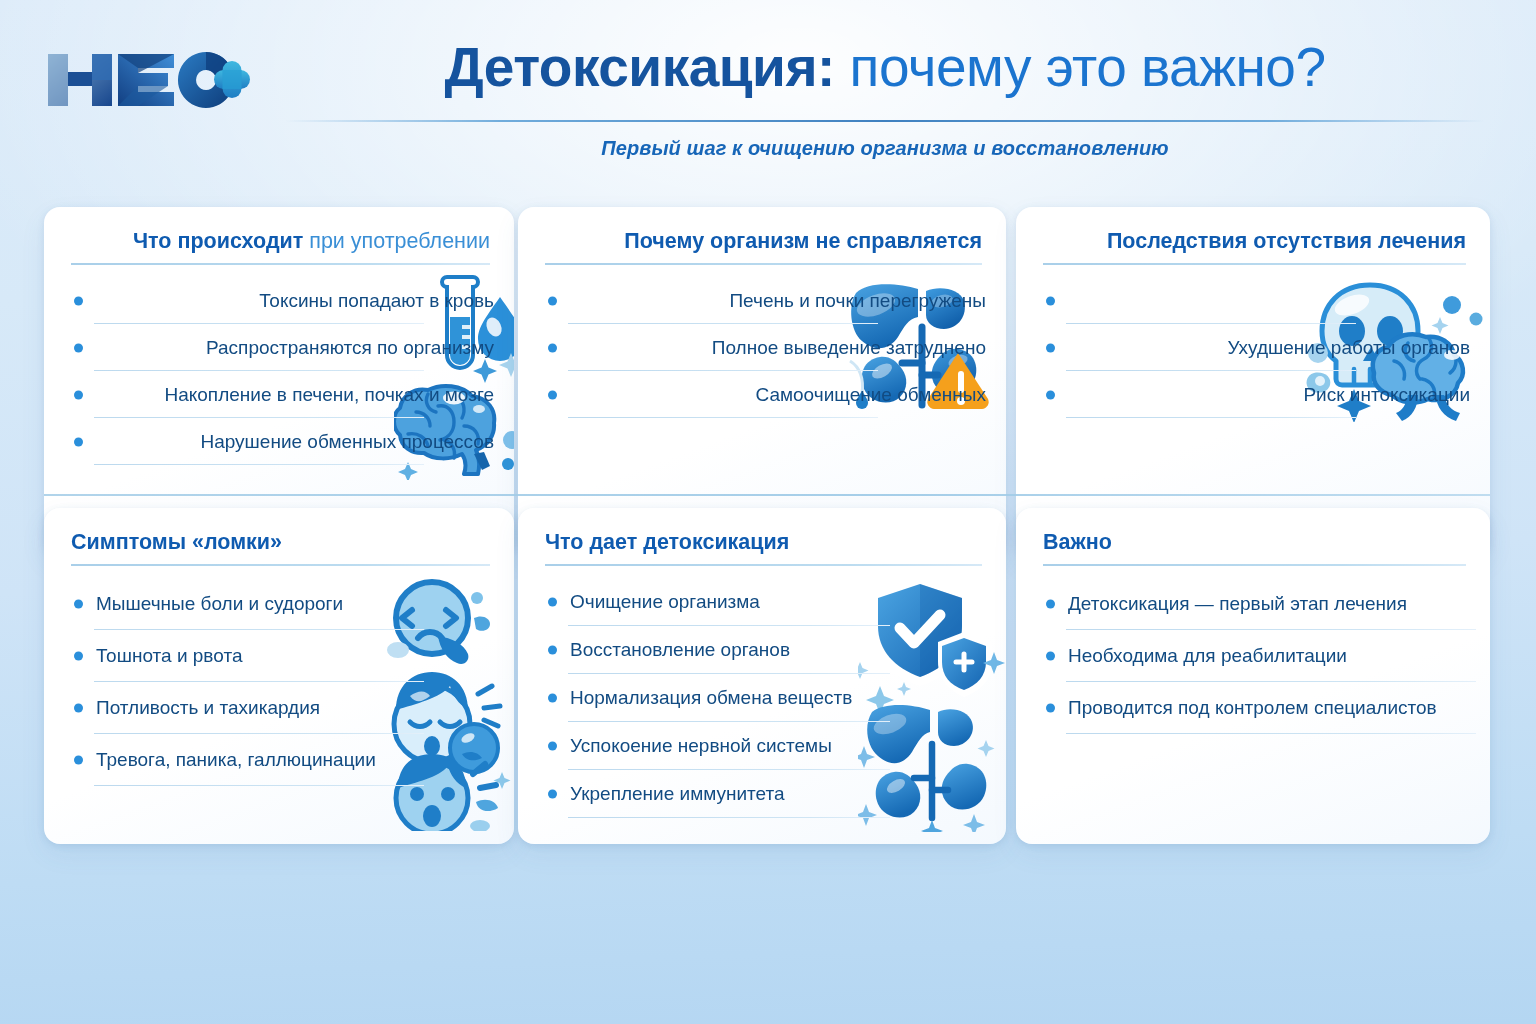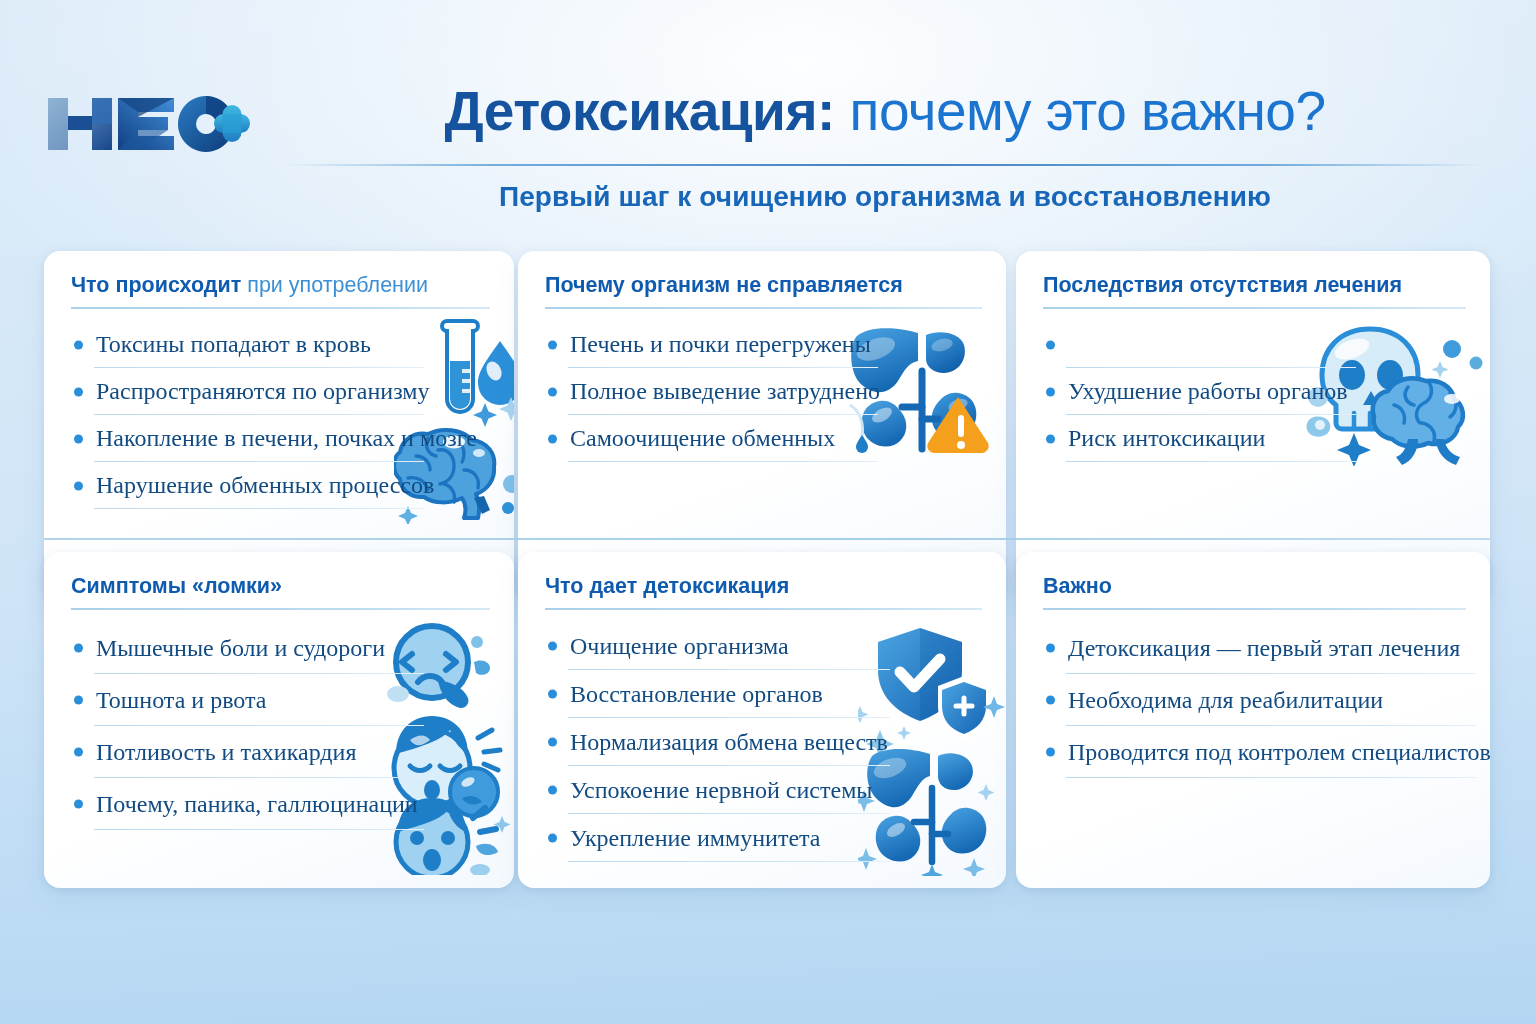--- a/index.html
+++ b/index.html
@@ -4,40 +4,40 @@
 <style>
   html,body{margin:0;padding:0;}
   body{
     width:1536px;height:1024px;overflow:hidden;
     font-family:"Liberation Sans", sans-serif;
     background:
       radial-gradient(ellipse 1400px 700px at 52% 6%, rgba(255,255,255,.95) 0%, rgba(255,255,255,0) 62%),
       linear-gradient(178deg, #dcebf9 0%, #d7e9f8 28%, #cfe4f7 55%, #bedcf4 82%, #b4d6f2 100%);
     position:relative;
   }
-  .page{position:absolute;inset:0;margin-top:44px;}
+  .page{position:absolute;inset:0;}
 
   
   .header{position:absolute;left:0;top:0;width:1536px;height:190px;}
   .logo{position:absolute;left:46px;top:46px;width:205px;height:66px;}
   .title-wrap{position:absolute;left:280px;top:36px;width:1210px;text-align:center;}
   .title{
     font-size:55px;line-height:62px;letter-spacing:-0.5px;white-space:nowrap;
     font-family:"Liberation Sans", sans-serif;
   }
   .title .t-strong{font-weight:bold;color:#15539e;}
   .title .t-light{font-weight:normal;color:#1b74cf;}
   .title-rule{
     position:absolute;left:285px;top:120px;width:1200px;height:2px;
     background:linear-gradient(to right, rgba(120,175,225,0) 0%, #5a9fd6 18%, #1f6bb5 50%, #5a9fd6 82%, rgba(120,175,225,0) 100%);
     opacity:.85;
   }
   .subtitle{
     position:absolute;left:285px;top:137px;width:1200px;text-align:center;
-    font-size:28px;font-weight:bold;color:#1766b8;
+    font-size:20px;font-style:italic;font-weight:bold;color:#1766b8;
     letter-spacing:.1px;
   }
 
   
   .row{position:absolute;left:0;width:1536px;}
   .row1{top:207px;height:275px;}
   .row2{top:508px;height:330px;}
   .mid-rule{
     position:absolute;left:44px;top:494px;width:1446px;height:2px;
     background:linear-gradient(to right,#a8cfe8 0%, #9cc9e6 60%, #b9d9ee 100%);
@@ -47,21 +47,21 @@
   .card{
     position:absolute;
     background:linear-gradient(160deg,#ffffff 0%,#ffffff 58%,#f4f9fe 100%);
     border-radius:16px;
     box-shadow:0 2px 7px rgba(60,110,160,.13), 0 10px 26px rgba(60,110,160,.08);
     overflow:hidden;
   }
   .c1{left:44px;width:470px;}
   .c2{left:518px;width:488px;}
   .c3{left:1016px;width:474px;}
-  .row1 .card{top:0;height:349px;}
+  .row1 .card{top:0;height:349px;text-align:right;}
   .row2 .card{top:0;height:336px;}
 
   .card-head{
     position:absolute;left:27px;top:22px;right:24px;
     font-size:21.5px;white-space:nowrap;
   }
   .card-head .h-strong{font-weight:bold;color:#0f5bb0;}
   .card-head .h-light{font-weight:normal;color:#3a8fd6;}
   .card-rule{
     position:absolute;left:27px;right:24px;top:56px;height:2px;
@@ -69,22 +69,21 @@
   }
 
   .list{position:absolute;left:26px;top:70px;right:20px;}
   .li{position:relative;padding:0 0 0 26px;}
   .li .bullet{
     position:absolute;left:4px;top:50%;transform:translateY(-50%);
     width:9px;height:9px;border-radius:50%;background:#2a8fdb;
   }
   .li .txt{
     display:inline-block;color:#124b82;white-space:nowrap;
-    font-size:24px;
-    font-family:Liberation Serif, serif;
+    font-size:19px;
   }
   .li .uline{
     position:absolute;left:24px;bottom:0;height:1.5px;
     background:linear-gradient(to right,#bcd9ee 0%,#cfe5f4 75%,#e4f0fa 100%);
   }
 
   
   .c1 .li{height:47px;line-height:47px;}
   .c1 .li .uline{width:330px;}
   .c2 .li{height:47px;line-height:47px;}
@@ -380,21 +379,21 @@
             <path d="M128 196 l2.5 6 6 2.5 -6 2.5 -2.5 6 -2.5 -6 -6 -2.5 6 -2.5 Z" fill="#8cc8ea"></path>
             <ellipse cx="106" cy="250" rx="10" ry="6" fill="#9acfee"></ellipse>
           </g>
         </svg>
       </div>
 
       <div class="list">
         <div class="li"><span class="bullet"></span><span class="txt">Мышечные боли и судороги</span><span class="uline"></span></div>
         <div class="li"><span class="bullet"></span><span class="txt">Тошнота и рвота</span><span class="uline"></span></div>
         <div class="li"><span class="bullet"></span><span class="txt">Потливость и тахикардия</span><span class="uline"></span></div>
-        <div class="li"><span class="bullet"></span><span class="txt">Почему, паника, галлюцинации</span><span class="uline"></span></div>
+        <div class="li"><span class="bullet"></span><span class="txt">Тревога, паника, галлюцинации</span><span class="uline"></span></div>
       </div>
     </div>
 
     <div class="card c2">
       <div class="card-head">
         <span class="h-strong">Что дает детоксикация</span>
       </div>
       <div class="card-rule"></div>
 
       <div class="icon-box" style="left:340px;top:62px;">

